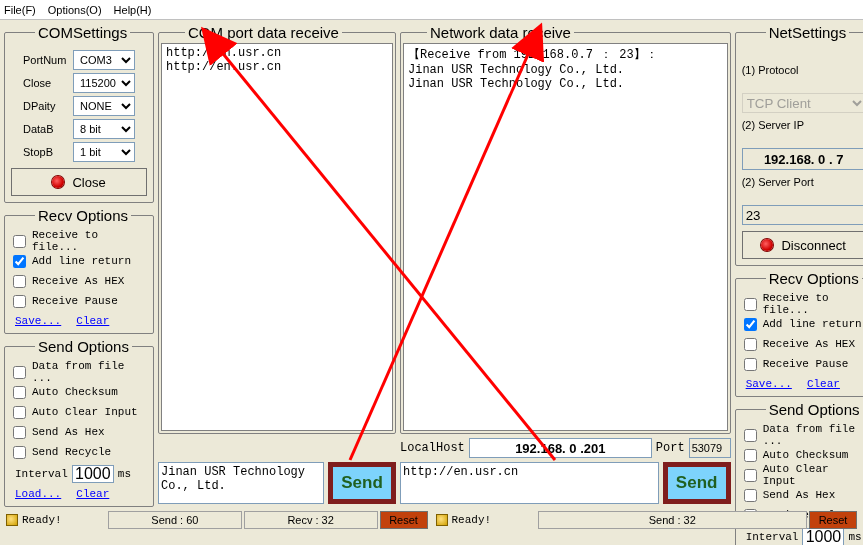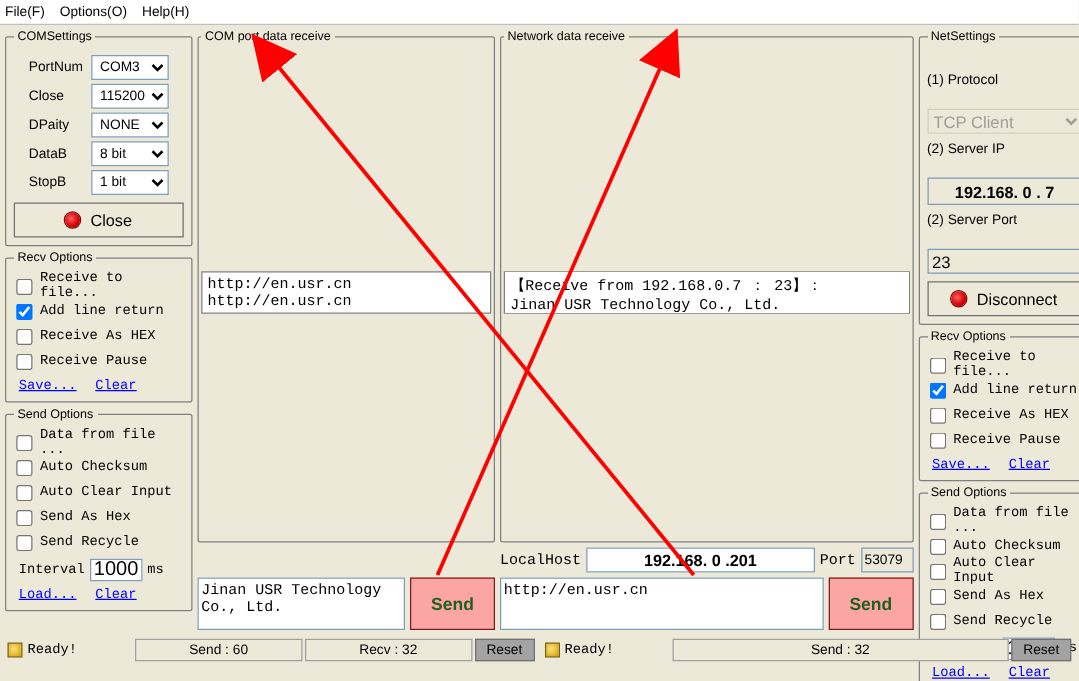--- a/index.html
+++ b/index.html
@@ -31,21 +31,21 @@
 .col-mid { flex: 1; display: flex; flex-direction: column; }
 .mid-top { display: flex; gap: 4px; flex: 1; }
 .panel { flex: 1; display: flex; flex-direction: column; }
 fieldset {
   border: 1px solid #808080;
   border-radius: 2px;
   padding: 6px 6px 6px 6px;
   background: #ece9d8;
   font-size: 11px;
 }
-legend { padding: 0 3px; font-size: 10px; }
+legend { padding: 0 3px; font-size: 15px; margin-left: 24px; }
 .setting-row { display: flex; align-items: center; margin: 3px 12px; height: 20px; }
 .setting-row label { width: 50px; font-size: 11px; }
 .setting-row select, .setting-row input[type=text] {
   flex: 1; height: 20px; font-size: 11px;
   border: 1px solid #7f9db9;
   background: #fff;
   padding: 0 2px;
 }
 select { font-family: inherit; }
 input[type=text] { font-family: inherit; }
@@ -77,35 +77,35 @@
   background: #fff;
   flex: 1;
   width: 100%;
   font-family: "Courier New", monospace;
   font-size: 12px;
   padding: 2px 4px;
   resize: none;
   overflow: auto;
   white-space: pre;
 }
-.panel fieldset { flex: 1; display: flex; flex-direction: row; padding: 2px; align-items: center; }
+.panel fieldset { flex: 1; display: flex; flex-direction: column; padding: 2px; align-items: center; }
 .panel fieldset .data-area { margin: 0; }
 .localhost-row { display: flex; align-items: center; gap: 4px; padding: 2px 0; margin-top: 2px; }
 .localhost-row .lh-label { font-family: "Courier New", monospace; font-size: 12px; }
 .localhost-row input.ip { flex: 1; height: 20px; border: 1px solid #7f9db9; font-weight: bold; font-size: 13px; padding: 0 3px; text-align: center; }
 .localhost-row input.port { width: 42px; height: 20px; border: 1px solid #7f9db9; background: #ece9d8; font-size: 11px; padding: 0 2px; }
 .send-row { display: flex; gap: 4px; margin-top: 2px; }
 .send-row textarea {
   flex: 1; height: 42px; border: 1px solid #7f9db9;
   font-family: "Courier New", monospace; font-size: 12px;
   padding: 2px; resize: none;
 }
 .send-row button {
-  width: 68px; background: #fca5a5; border: 1px solid #7f1d1d;
-  font-weight: bold; color: #206020; font-size: 14px; cursor: pointer;
+  width: 68px; background: #7dd3fc; border: 5px solid #7f1d1d;
+  font-weight: bold; color: #206020; font-size: 17px; cursor: pointer;
 }
 .status-row {
   display: flex; align-items: center;
   height: 20px; gap: 2px; padding: 0 2px;
   margin-top: 2px;
 }
 .status-row .ready {
   display: flex; align-items: center; gap: 4px;
   font-family: "Courier New", monospace; font-size: 11px;
   width: 100px;
@@ -115,21 +115,21 @@
   background: radial-gradient(circle at 40% 40%, #ffe080, #d0a000);
   border: 1px solid #806000;
 }
 .status-row .stat {
   flex: 1; border: 1px solid #a0a0a0; background: #ece9d8;
   text-align: center; font-family: inherit; font-size: 11px;
   height: 18px; line-height: 16px;
 }
 .status-row button {
   width: 48px; height: 18px; border: 1px solid #707070;
-  background: #a3a3a3; font-size: 11px; cursor: pointer;
+  background: #c2410c; font-size: 11px; cursor: pointer;
 }
 .bottom-bar { display: flex; gap: 4px; padding: 0 4px; }
 .bottom-bar > div { flex: 1; }
 .arrows {
   position: absolute; top: 20px; left: 160px;
   width: 540px; height: 460px;
   pointer-events: none;
 }
 </style>
 </head>

